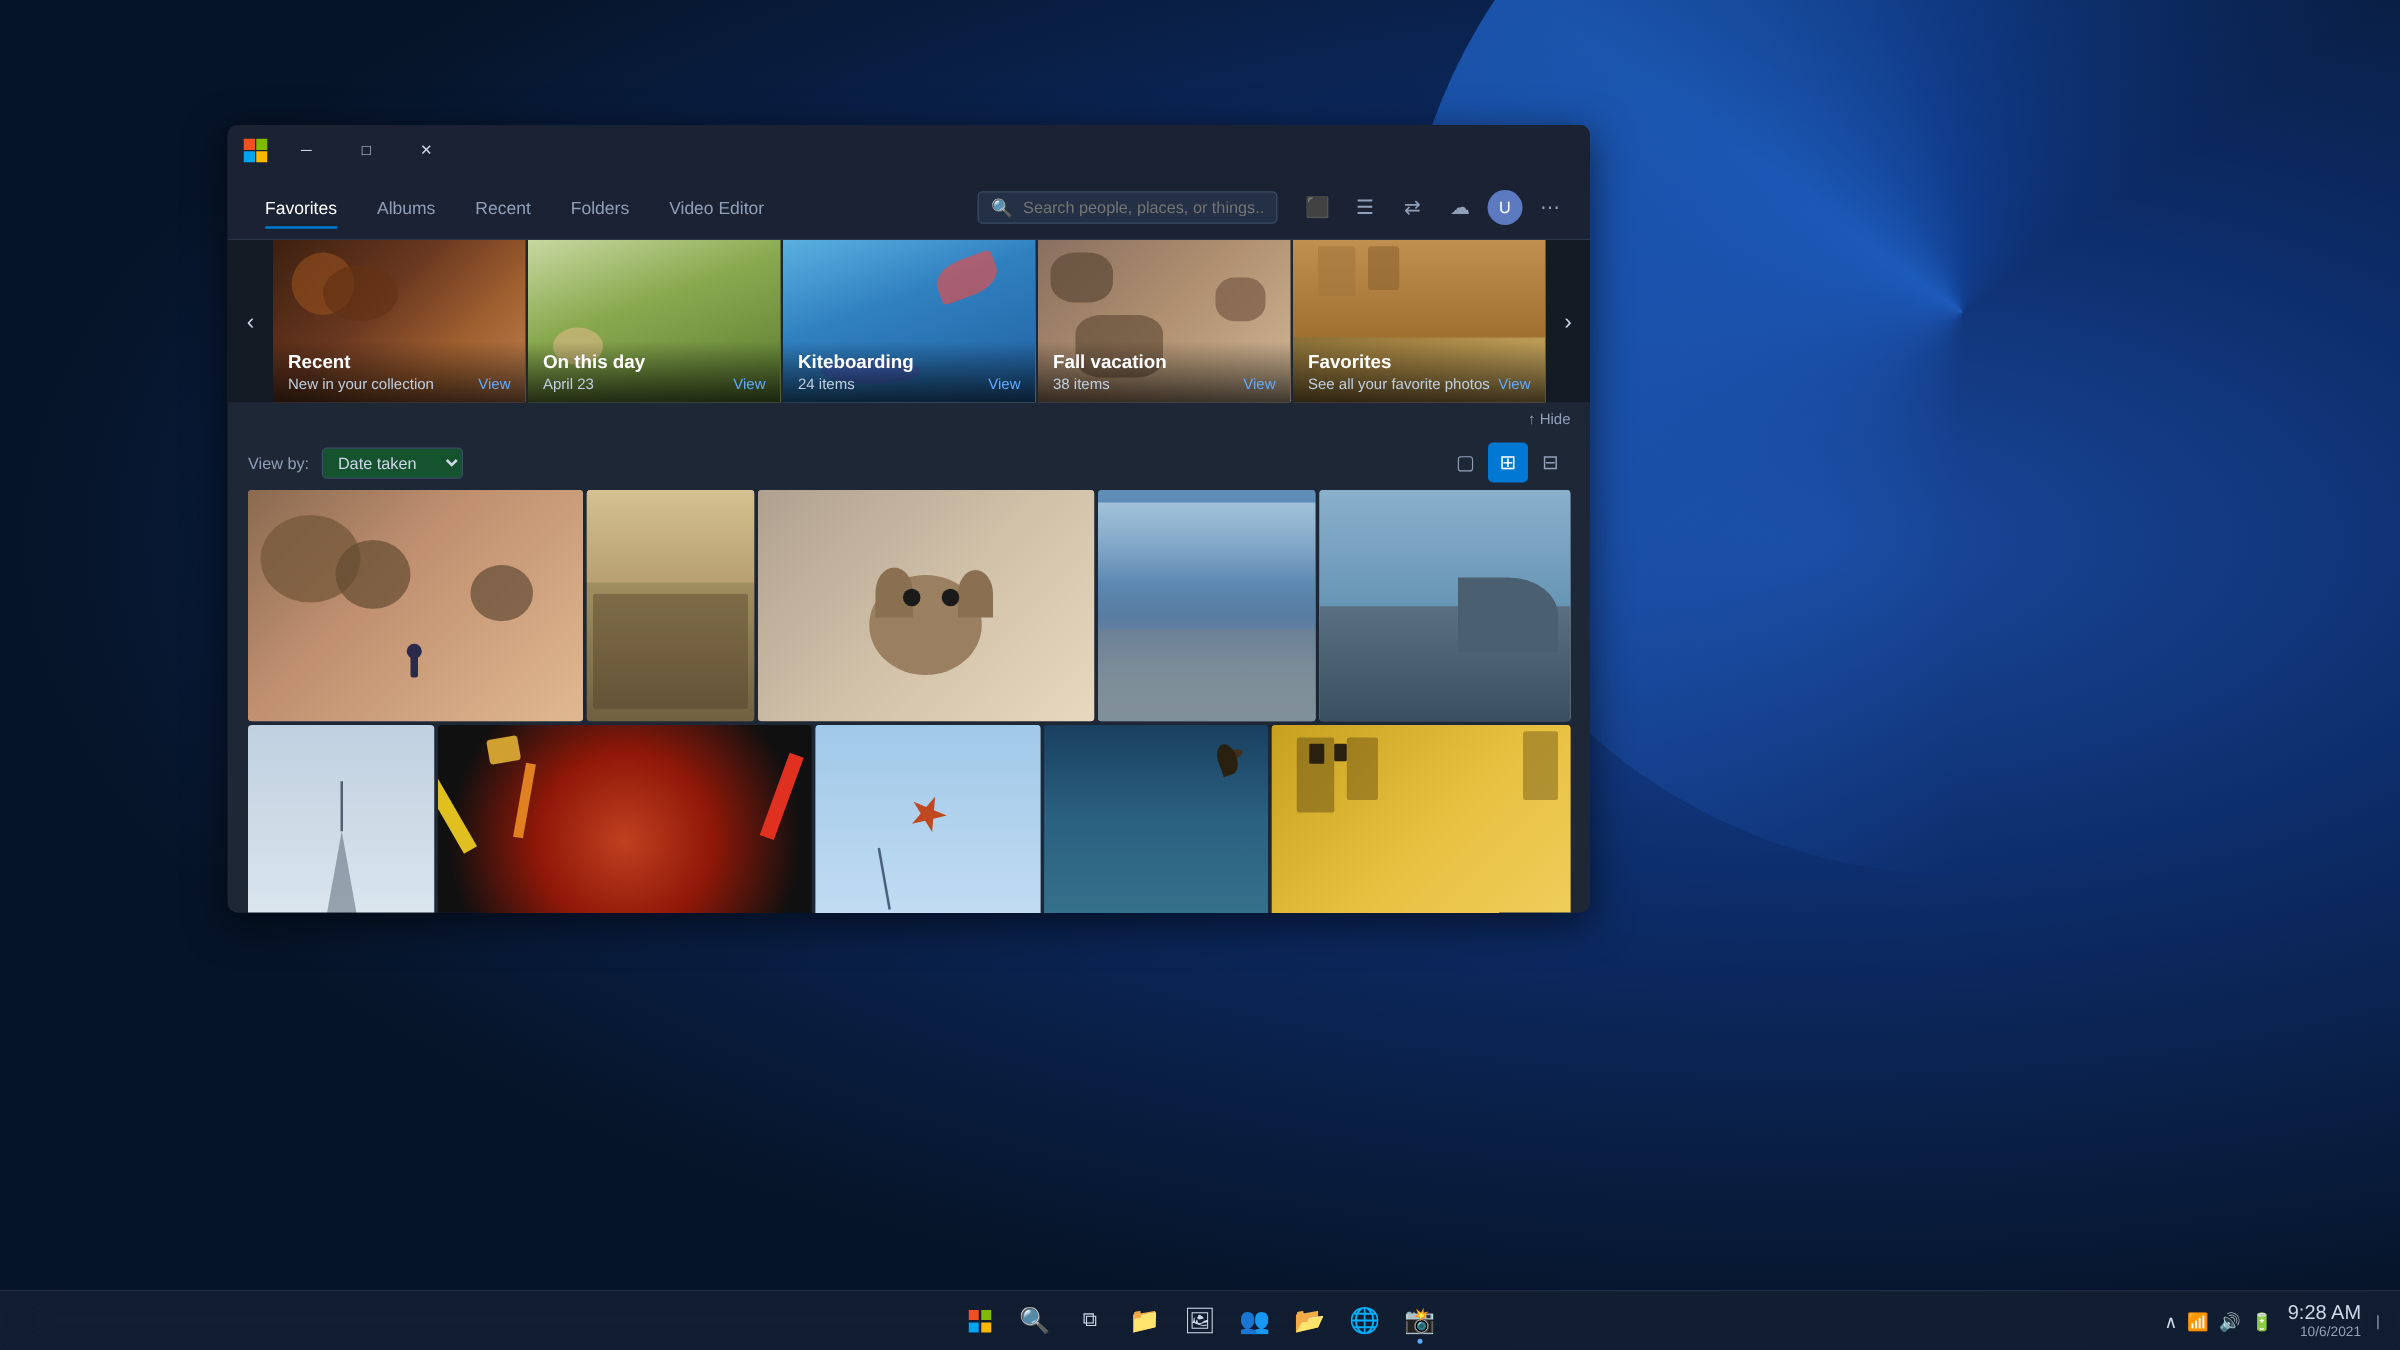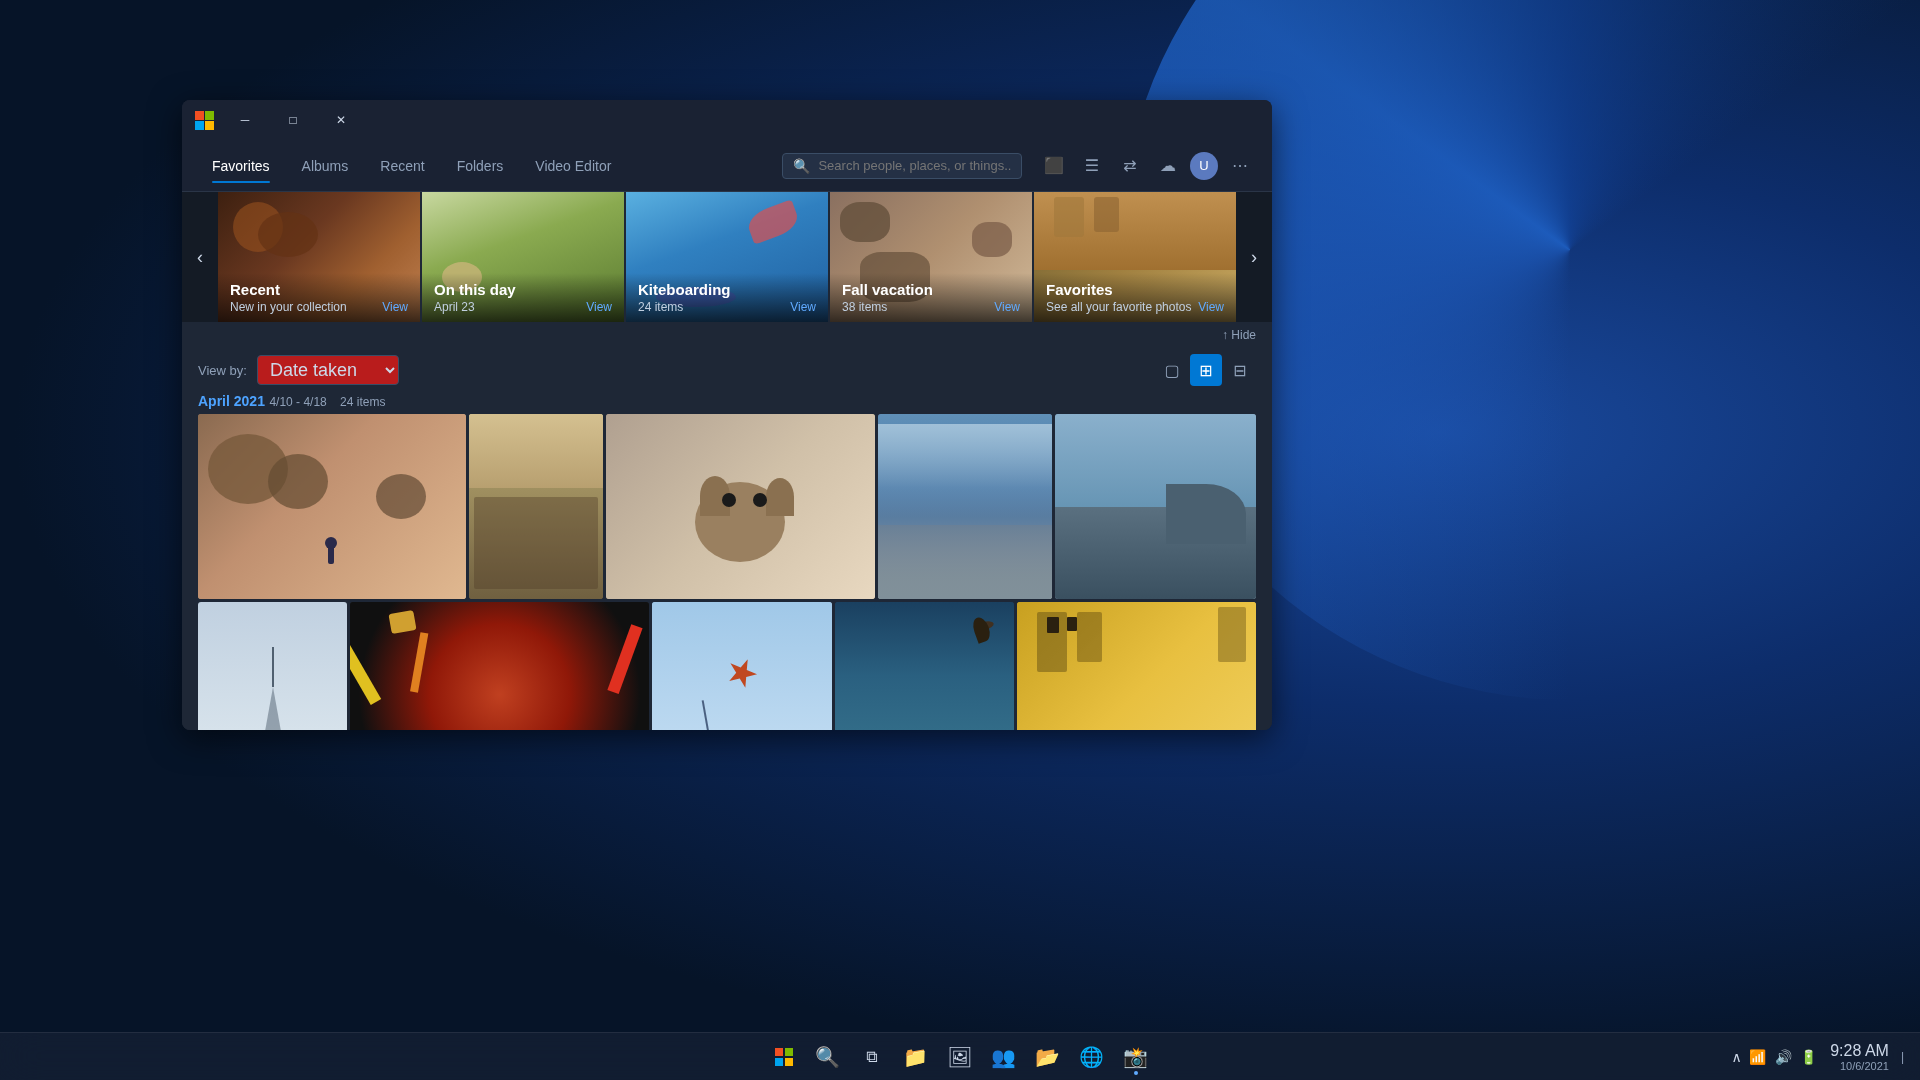--- a/index.html
+++ b/index.html
@@ -251,24 +251,24 @@
       display: flex;
       align-items: center;
       padding: 6px 16px;
       gap: 10px;
     }
     .view-by-label {
       font-size: 13px;
       color: #8fa0b8;
     }
     .view-by-select {
-      background: #b91c1c;
+      background: #14532d;
       border: 1px solid #3a4d66;
       color: #cdd8e8;
-      font-size: 18px;
+      font-size: 13px;
       padding: 3px 8px;
       border-radius: 4px;
       cursor: pointer;
     }
     .view-mode-icons {
       margin-left: auto;
       display: flex;
       gap: 2px;
     }
     .view-mode-btn {
@@ -561,28 +561,20 @@
         <option>Folder</option>
       </select>
       <div class="view-mode-icons">
         <div class="view-mode-btn">▢</div>
         <div class="view-mode-btn active">⊞</div>
         <div class="view-mode-btn">⊟</div>
       </div>
     </div>
 
     <div class="photo-section" style="position:relative;">
-      <div class="section-header">
-        <span class="section-date">April 2021</span>
-        <span class="section-meta">
-          <span>4/10 - 4/18</span>
-          &nbsp;&nbsp;
-          <span>24 items</span>
-        </span>
-      </div>
 
       <div class="photo-grid">
 
         <div class="photo-cell rocks-bg" style="height:185px;">
           <div style="width:100%;height:100%;background:linear-gradient(135deg,#8a6a50 0%,#c09070 40%,#e0b890 100%);position:relative;">
             <div style="position:absolute;top:20px;left:10px;width:80px;height:70px;border-radius:50%;background:rgba(120,90,60,0.8);"></div>
             <div style="position:absolute;top:40px;left:70px;width:60px;height:55px;border-radius:50%;background:rgba(100,75,50,0.7);"></div>
             <div style="position:absolute;top:60px;right:40px;width:50px;height:45px;border-radius:50%;background:rgba(80,60,40,0.6);"></div>
             <div style="position:absolute;bottom:35px;left:130px;width:6px;height:18px;background:#2a2a4a;border-radius:2px;"></div>
             <div style="position:absolute;bottom:50px;left:127px;width:12px;height:12px;border-radius:50%;background:#2a2a4a;"></div>

